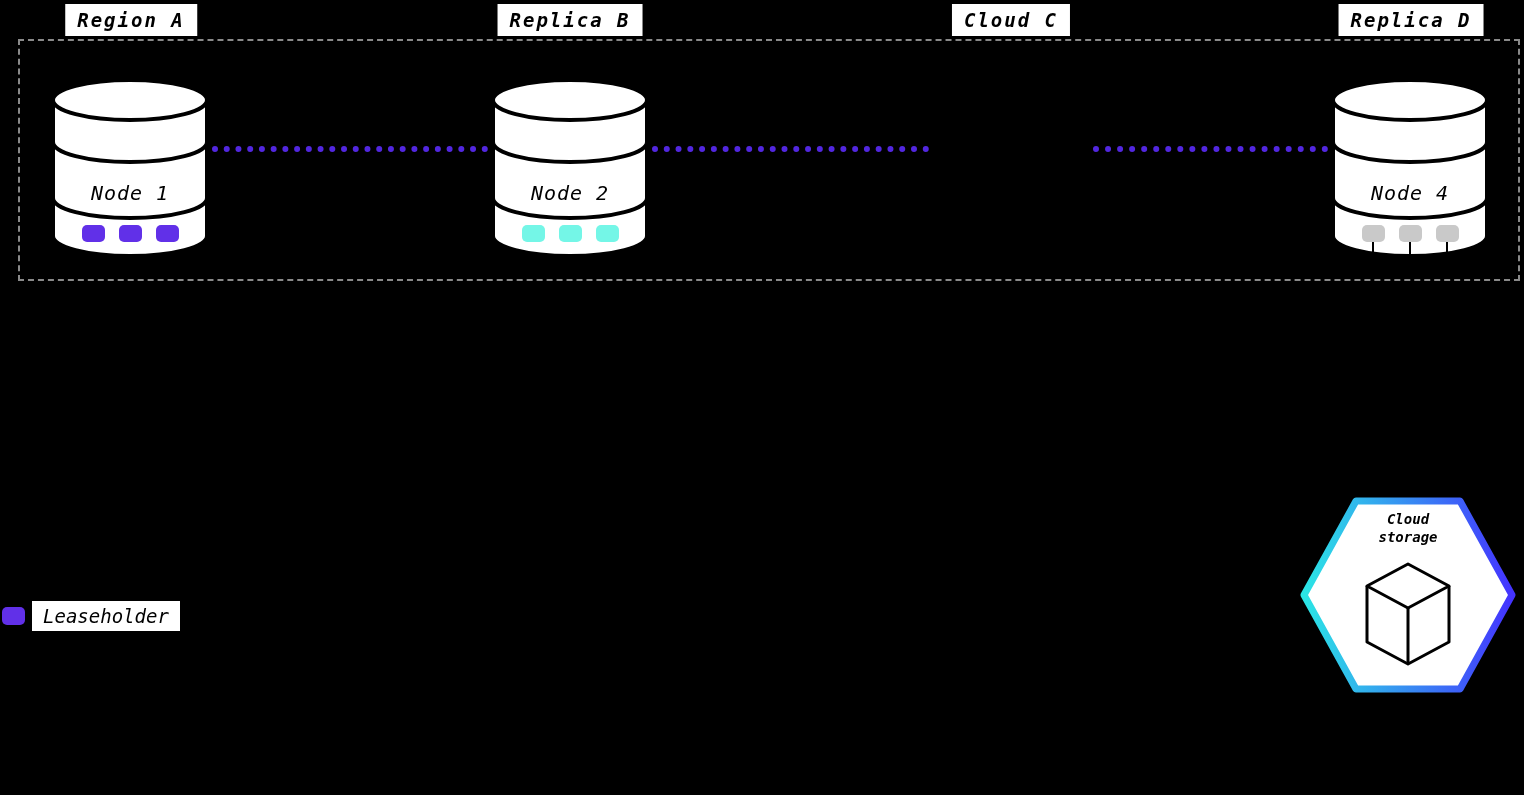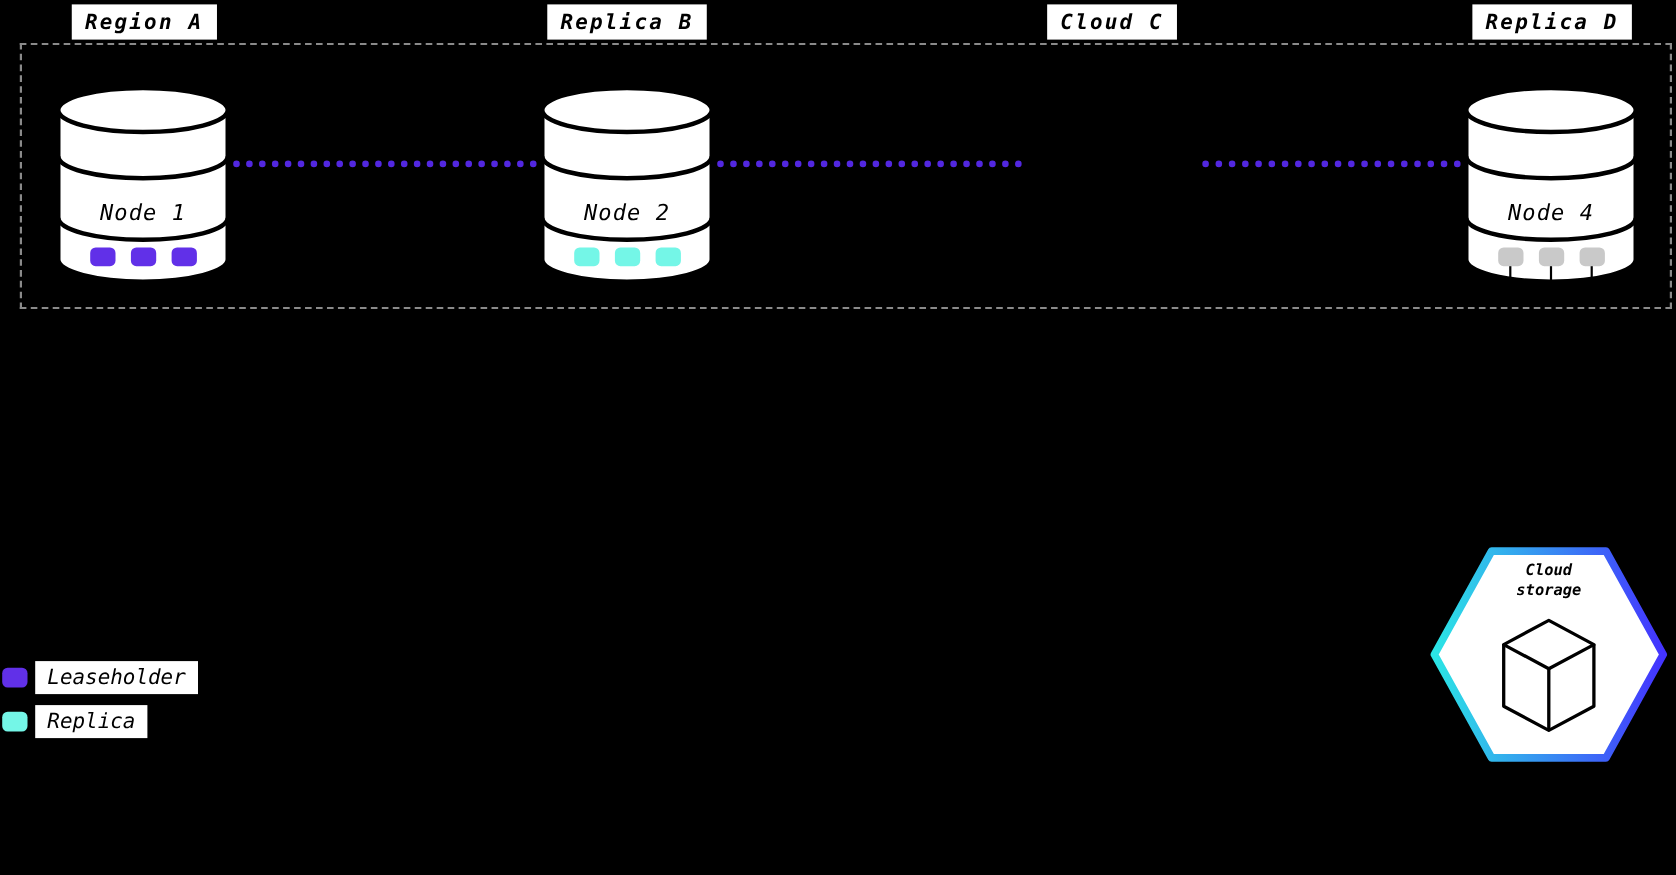--- a/index.html
+++ b/index.html
@@ -132,24 +132,20 @@
       <div class="chip" style="background-color: rgb(201, 201, 201);"></div>
       <div class="chip" style="background-color: rgb(201, 201, 201);"></div>
     </div>
   </div>
 
   <div class="legend">
     <div class="legend-item">
       <div class="legend-swatch" style="background-color: rgb(97, 48, 232);"></div>
       <div class="legend-label">Leaseholder</div>
     </div>
-    <div class="legend-item">
-      <div class="legend-swatch" style="background-color: rgb(116, 246, 231);"></div>
-      <div class="legend-label">Replica</div>
-    </div>
   </div>
 
   <div class="cloud">
     <svg viewBox="0 0 218 202" width="218" height="202">
       <defs>
         <linearGradient id="hexgrad" x1="0" y1="0" x2="1" y2="0">
           <stop offset="0" stop-color="#2BE5E5"></stop>
           <stop offset="1" stop-color="#4433FF"></stop>
         </linearGradient>
       </defs>

